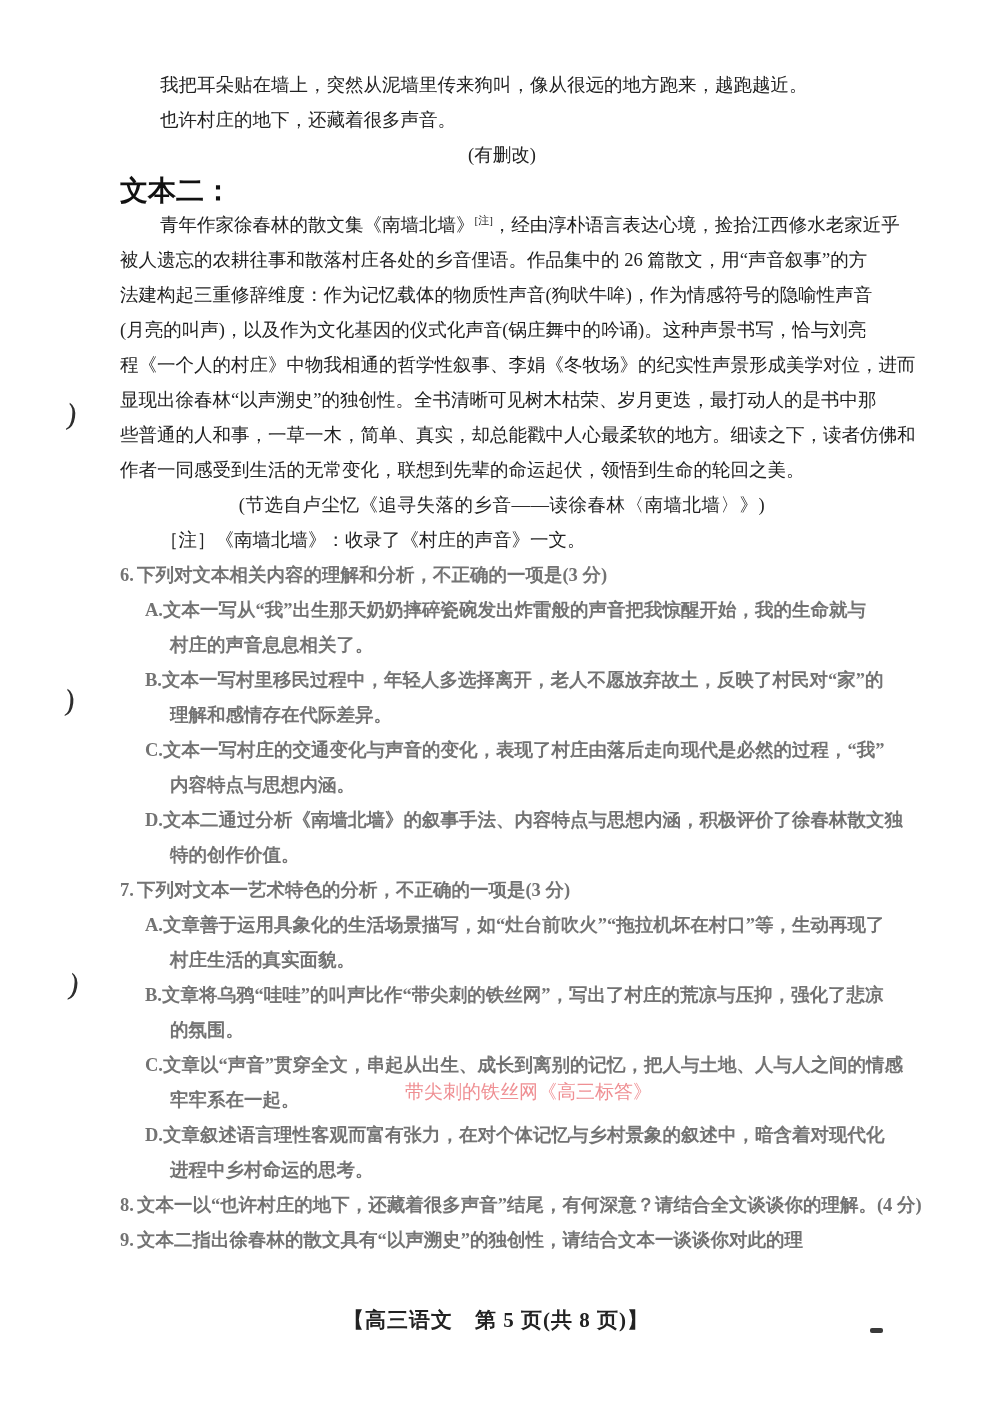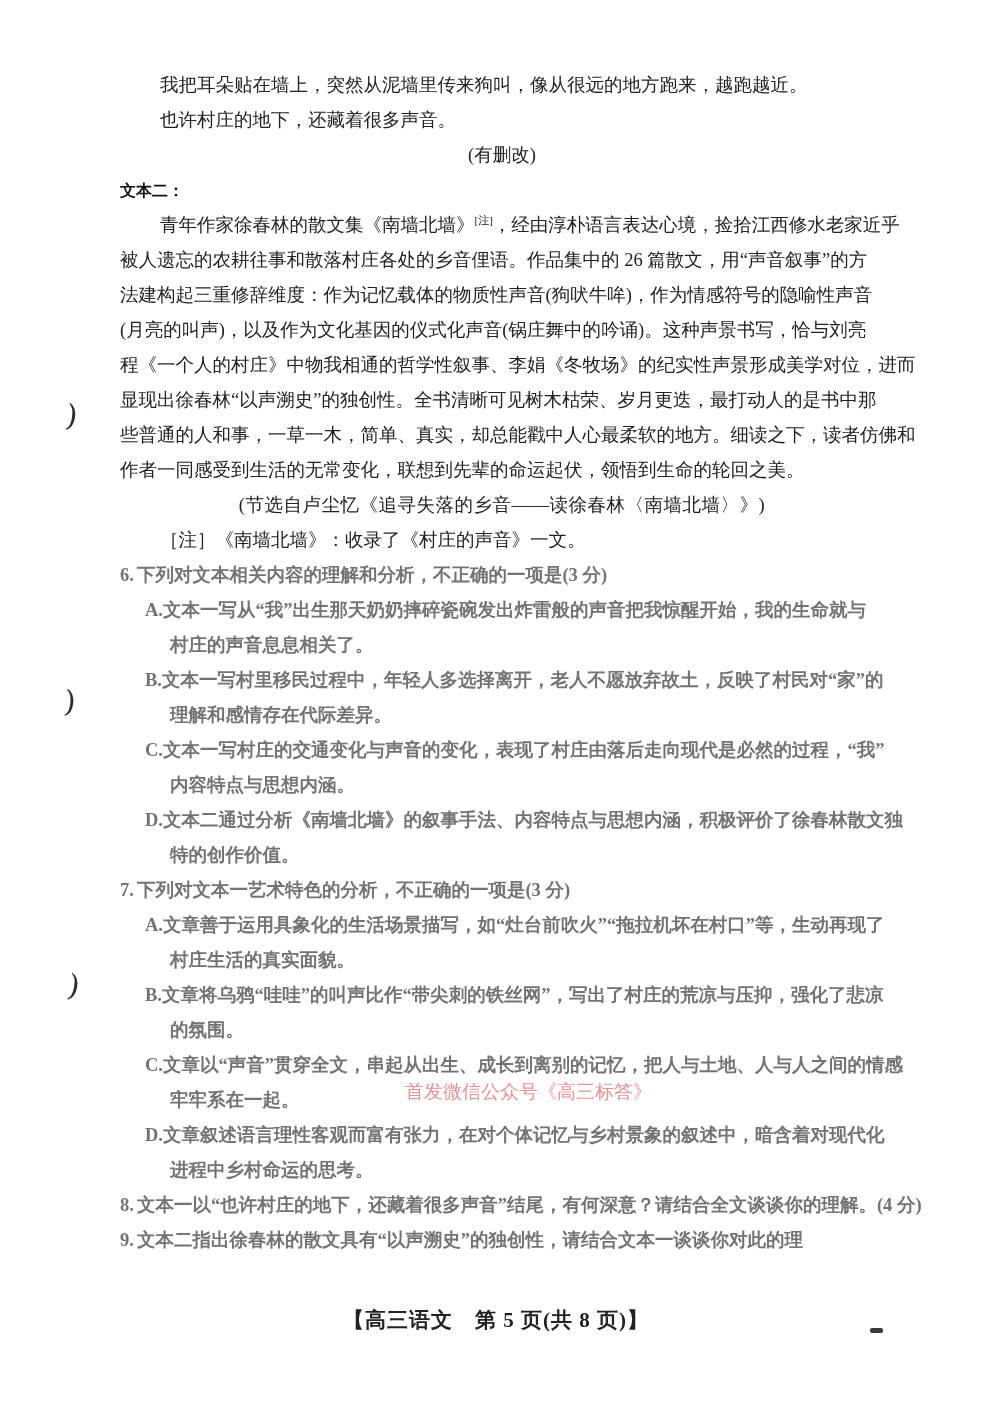--- a/index.html
+++ b/index.html
@@ -15,21 +15,21 @@
     position:absolute; left:120px; top:68px; width:764px;
     font-size:18.5px; line-height:35px;
   }
   .line { white-space:nowrap; }
   .kai { font-weight:400; color:#222; }
   .q { font-weight:600; color:#737373; }
   .indent2 { padding-left:40px; }
   .opt1 { padding-left:25px; }
   .opt2 { padding-left:50px; }
   .right { text-align:center; }
-  .heading { font-weight:700; font-size:16px; color:#111; }
+  .heading { font-weight:700; font-size:28px; color:#111; }
   .qnum { margin-right:3px; }
   sup.note-sup { font-size:11px; vertical-align:super; line-height:0; }
   .source-line { letter-spacing:0.5px; }
 
   .watermark {
     position:absolute; left:405px; top:1081px;
     color:#ef8f93; font-size:19px; line-height:22px;
     white-space:nowrap; font-weight:400;
   }
   .footer {
@@ -93,21 +93,21 @@
     <div class="line q opt2">牢牢系在一起。</div>
     <div class="line q opt1">D.文章叙述语言理性客观而富有张力，在对个体记忆与乡村景象的叙述中，暗含着对现代化</div>
     <div class="line q opt2">进程中乡村命运的思考。</div>
 
     <div class="line q"><span class="qnum">8.</span><span>文本一以“也许村庄的地下，还藏着很多声音”结尾，有何深意？请结合全文谈谈你的理解。(4 分)</span></div>
 
     <div class="line q"><span class="qnum">9.</span><span>文本二指出徐春林的散文具有“以声溯史”的独创性，请结合文本一谈谈你对此的理</span></div>
 
   </div>
 
-  <div class="watermark">首发微信公众号《高三标答》</div>
+  <div class="watermark">带尖刺的铁丝网《高三标答》</div>
 
   <div class="margin-mark mark-1">)</div>
   <div class="margin-mark mark-2">)</div>
   <div class="margin-mark mark-3">)</div>
   <div class="dash-artifact"></div>
 
   <div class="footer">【高三语文　第 5 页(共 8 页)】</div>
 
 </div>
 

